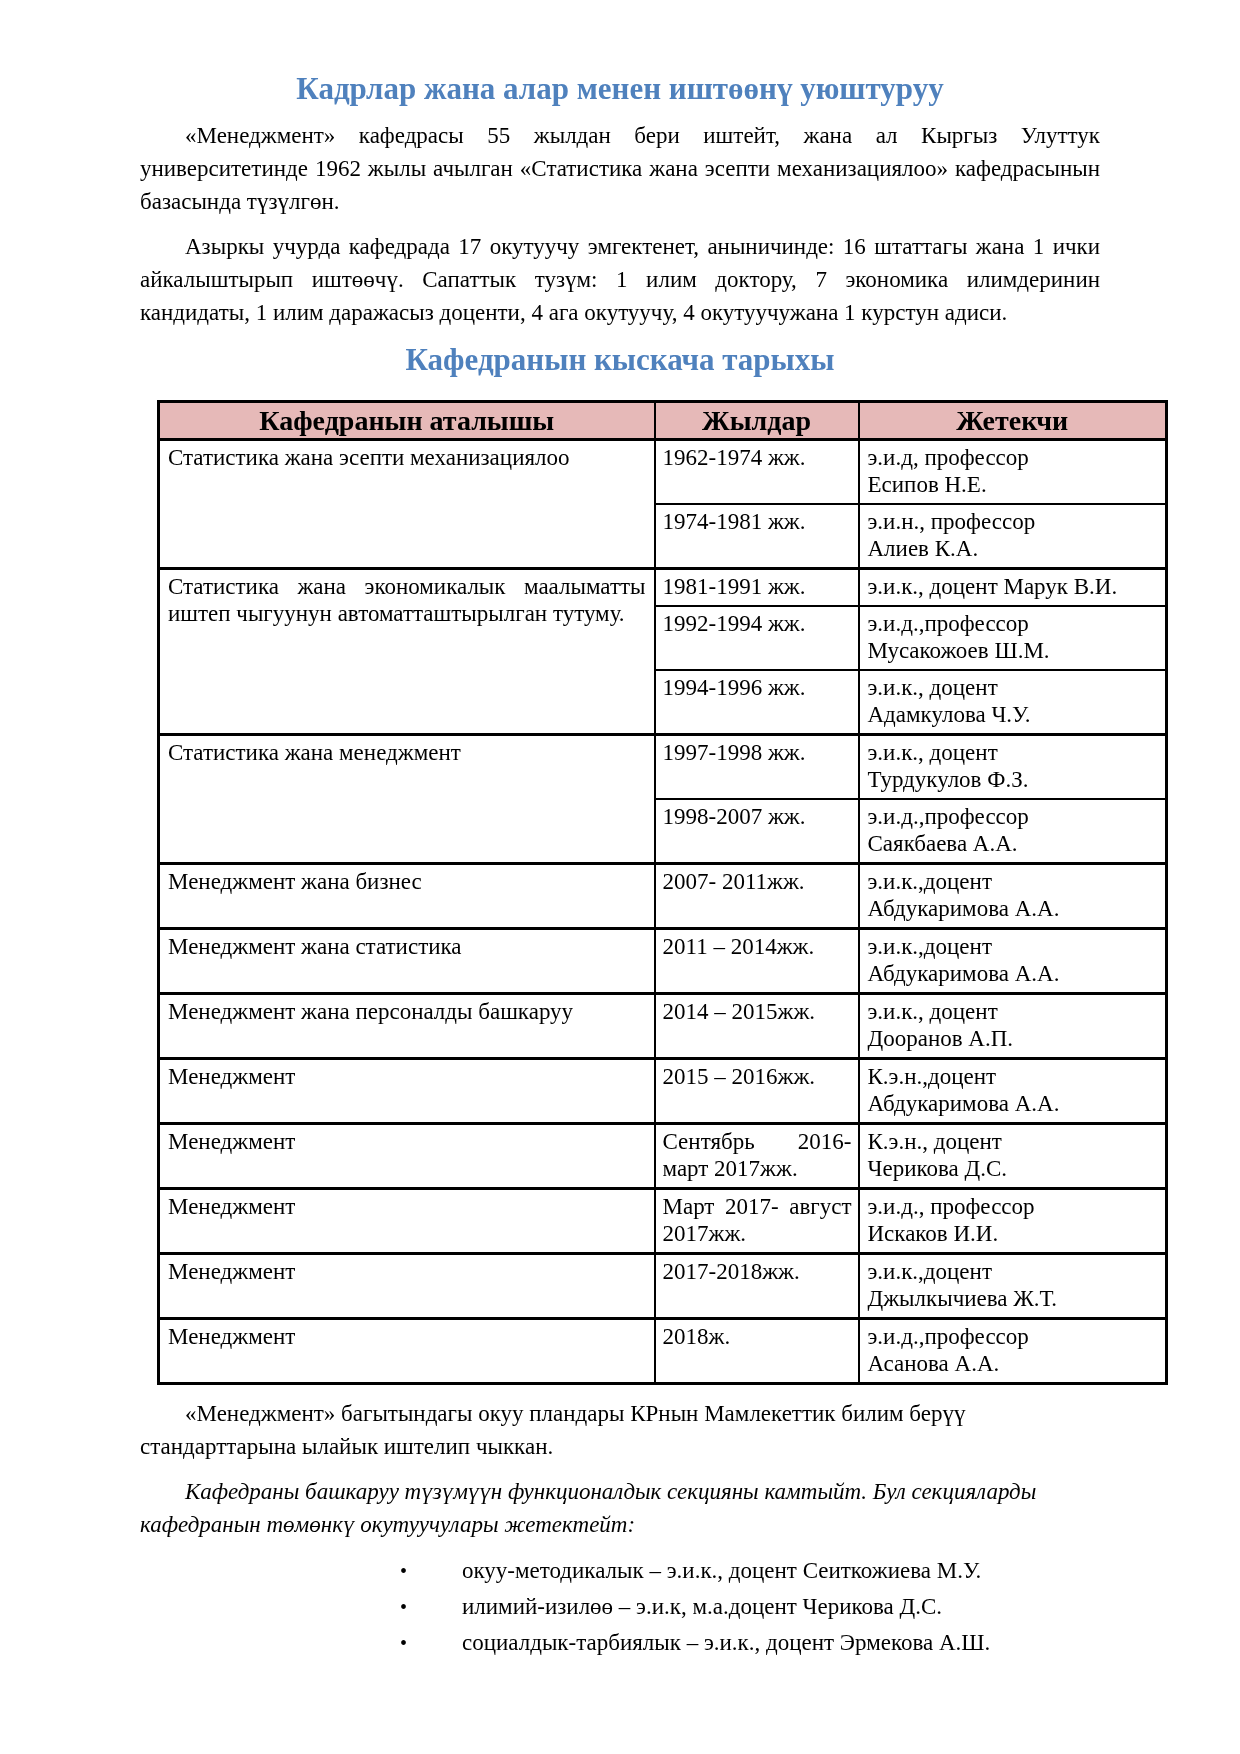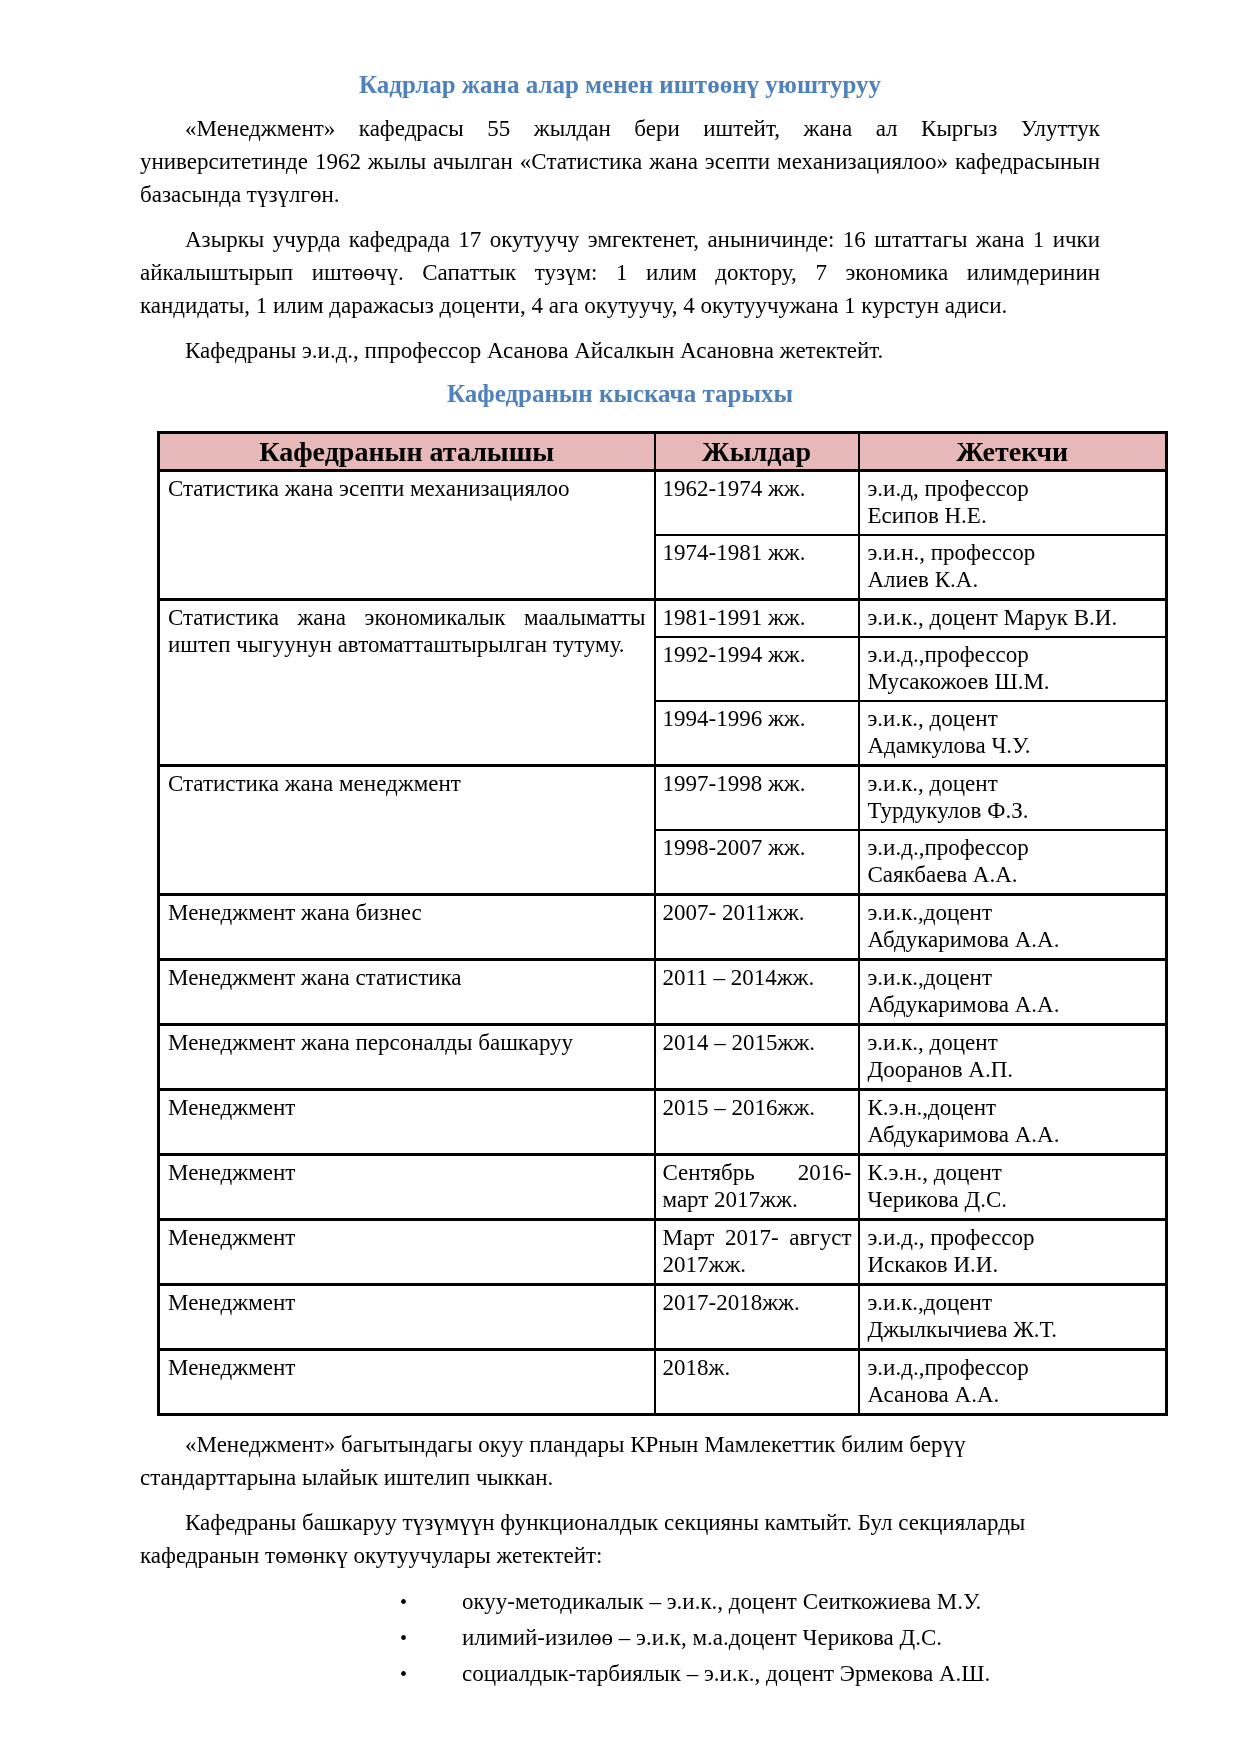--- a/index.html
+++ b/index.html
@@ -15,41 +15,41 @@
     font-size:23px;
     color:#000;
     overflow:hidden;
   }
   .page{
     width:984px;
     padding:0 128px;
     box-sizing:content-box;
   }
   h1.doc-heading{
-    font-size:25px;
+    font-size:31px;
     font-weight:bold;
     color:var(--accent);
     text-align:center;
     margin:0;
     line-height:1.2;
   }
   .h1-top{padding-top:70px;}
   .h2-history{margin-top:32px;}
   .h3-method{margin-top:96px;}
   p.body-par{
     margin:12px;
     line-height:33px;
     text-indent:45px;
   }
   p.justified{text-align:justify;}
   .p1{margin-top:38px;}
   .p2{margin-top:0;}
   .p3{margin-top:0;}
   .p4{margin-top:8px;}
-  .p5{margin-top:0;}
+  .p5{margin-top:0;font-style:italic;}
   table.history{
     border-collapse:collapse;
     table-layout:fixed;
     width:1008px;
     margin:22px 0 0 29px;
     border:3px solid #000;
   }
   table.history col.c1{width:496px;}
   table.history col.c2{width:204px;}
   table.history col.c3{width:308px;}
@@ -93,21 +93,20 @@
 <body>
 
 <div class="page">
 
   <h1 class="doc-heading h1-top">Кадрлар жана алар менен иштөөнү уюштуруу</h1>
 
   <p class="body-par justified p1">«Менеджмент» кафедрасы 55 жылдан бери иштейт, жана ал Кыргыз Улуттук университетинде 1962 жылы ачылган «Статистика жана эсепти механизациялоо» кафедрасынын базасында түзүлгөн.</p>
 
   <p class="body-par justified p2">Азыркы учурда кафедрада 17 окутуучу эмгектенет, аныничинде: 16 штаттагы жана 1 ички айкалыштырып иштөөчү. Сапаттык тузүм: 1 илим доктору, 7 экономика илимдеринин кандидаты, 1 илим даражасыз доценти, 4 ага окутуучу, 4 окутуучужана 1 курстун адиси.</p>
 
-  <p class="body-par p3">Кафедраны э.и.д., ппрофессор Асанова Айсалкын Асановна  жетектейт.</p>
 
   <h1 class="doc-heading h2-history">Кафедранын кыскача тарыхы</h1>
 
   <table class="history">
     <colgroup>
       <col class="c1">
         <col class="c2">
         <col class="c3">
     </colgroup>
     <thead>

